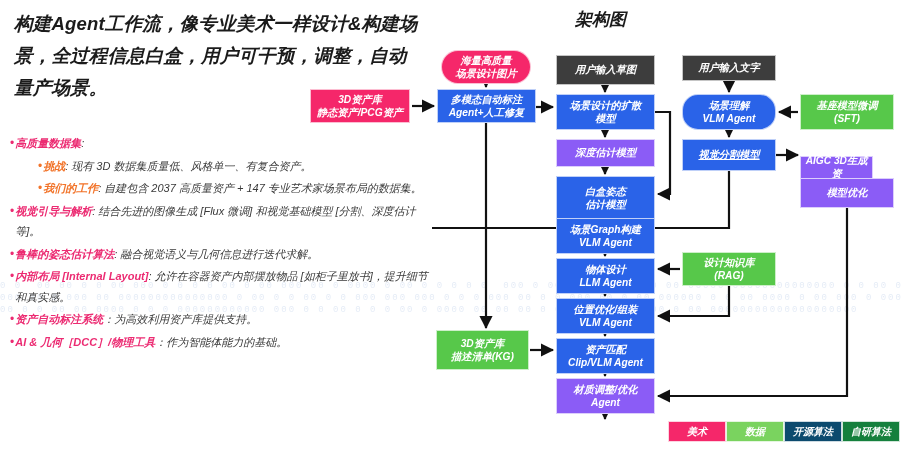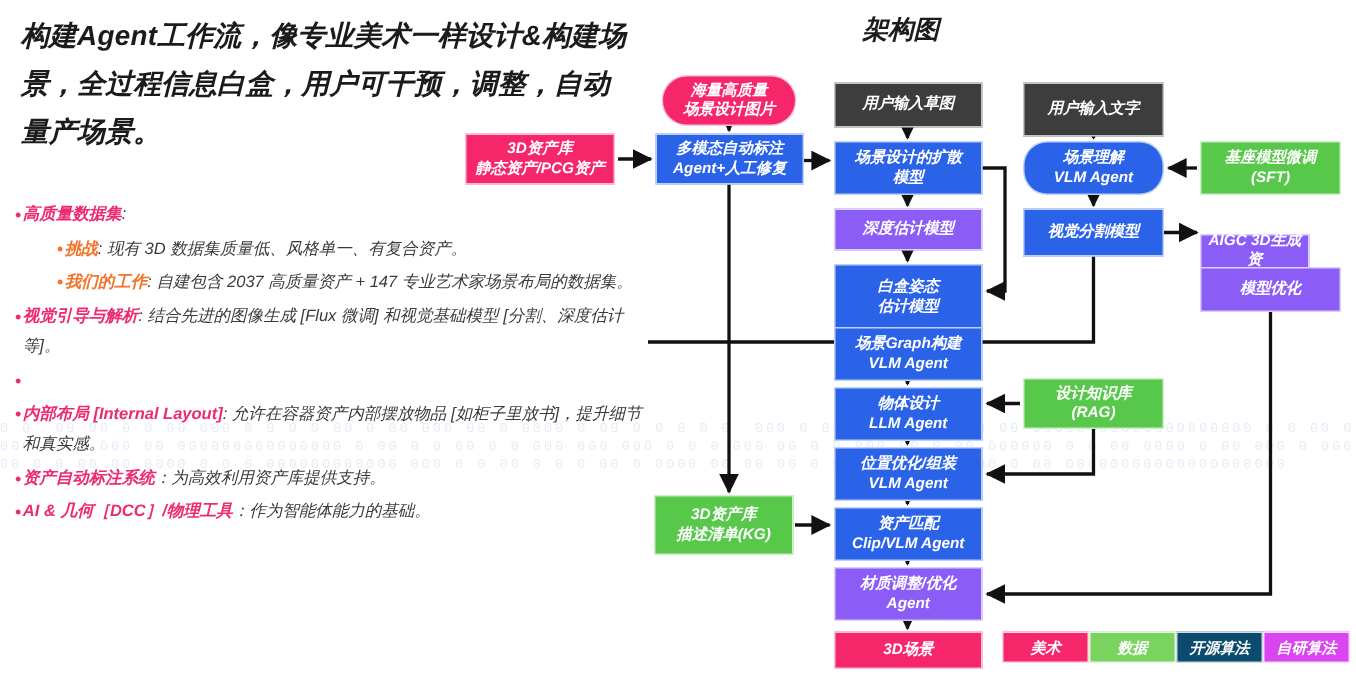--- a/index.html
+++ b/index.html
@@ -63,21 +63,21 @@
   .legend{position:absolute;left:236px;top:421px;display:flex;}
   .legend-item{
     height:21px;min-width:58px;box-sizing:border-box;
     display:flex;align-items:center;justify-content:center;
     color:#fff;font-size:10px;font-weight:bold;font-style:italic;
     padding:0 7px;border:1px solid rgba(255,255,255,.8);
   }
   .lg-pink{background:#f5276a;font-family:Liberation Serif, serif;}
   .lg-green{background:#7ad35f;}
   .lg-orange{background:#0c4a6e;}
-  .lg-blue{background:#d946ef;}
+  .lg-blue{background:#15803d;}
 
   svg.edges{position:absolute;left:0;top:0;width:472px;height:450px;pointer-events:none;}
   svg.left-edges{position:absolute;left:0;top:0;width:904px;height:450px;pointer-events:none;z-index:1;}
 </style>
 </head>
 <body>
 
 <div id="root">
 
   <div class="watermark">0 0  00 00 0 0 00 000 0 0 0 0 00 0 00 000 00 0 0000 0 00 0 0 0 0 0  000 0 00 0 0000000000 00 00000 00000000000000 0 0 00 0000 00 0 000 00 000000000000000 0 00 0 0 00 0 0 000 000 000 0 0 0 000 00 0 0 000 00 0 00 000000 0 0 00 0000 0 00 000 0 000 00 0 0 00 00 0000 0 0 0 000000000000 000 0 0 00 0 0 0 00 0 0000 00 00 00 0 0 000000 0 0 00 0 00 00000000000000000000</div>
@@ -96,20 +96,21 @@
         <div class="b-row lvl2">
           <span class="b-dot orange">•</span>
           <span class="b-text"><span class="b-key orange">我们的工作</span>: 自建包含 2037 高质量资产 + 147 专业艺术家场景布局的数据集。</span>
         </div>
         <div class="b-row lvl1">
           <span class="b-dot">•</span>
           <span class="b-text"><span class="b-key">视觉引导与解析</span>: 结合先进的图像生成 [Flux 微调] 和视觉基础模型 [分割、深度估计等]。</span>
         </div>
         <div class="b-row lvl1">
           <span class="b-dot">•</span>
+          <span class="b-text"><span class="b-key">鲁棒的姿态估计算法</span>: 融合视觉语义与几何信息进行迭代求解。</span>
         </div>
         <div class="b-row lvl1">
           <span class="b-dot">•</span>
           <span class="b-text"><span class="b-key">内部布局 [Internal Layout]</span>: 允许在容器资产内部摆放物品 [如柜子里放书]，提升细节和真实感。</span>
         </div>
         <div class="b-row lvl1">
           <span class="b-dot">•</span>
           <span class="b-text"><span class="b-key">资产自动标注系统</span>：为高效利用资产库提供支持。</span>
         </div>
         <div class="b-row lvl1">
@@ -234,31 +235,28 @@
         <span>VLM Agent</span>
       </div>
       <div class="node blue" style="left: 124px; top: 338px; width: 99px; height: 36px;">
         <span>资产匹配</span>
         <span>Clip/VLM Agent</span>
       </div>
       <div class="node orange" style="left: 124px; top: 378px; width: 99px; height: 36px;">
         <span>材质调整/优化</span>
         <span>Agent</span>
       </div>
-      <div class="node pink" style="left: 124px; top: 421px; width: 99px; height: 25px;">
-        <span>3D场景</span>
-      </div>
-      <div class="node dark" style="left: 250px; top: 55px; width: 94px; height: 36px;">
+      <div class="node dark" style="left: 250px; top: 55px; width: 94px; height: 26px;">
         <span>用户输入文字</span>
       </div>
       <div class="node blue" style="left: 250px; top: 94px; width: 94px; height: 36px; border-radius: 16px;">
         <span>场景理解</span>
         <span>VLM Agent</span>
       </div>
-      <div class="node blue" style="left: 250px; top: 139px; width: 94px; height: 32px;">
+      <div class="node blue" style="left: 250px; top: 139px; width: 94px; height: 32px; text-decoration: underline;">
         <span>视觉分割模型</span>
       </div>
       <div class="node green" style="left: 368px; top: 94px; width: 94px; height: 36px;">
         <span>基座模型微调</span>
         <span>(SFT)</span>
       </div>
       <div class="node orange" style="left: 368px; top: 156px; width: 73px; height: 36px;">
         <span>AIGC 3D生成资</span>
         <span>产</span>
       </div>

